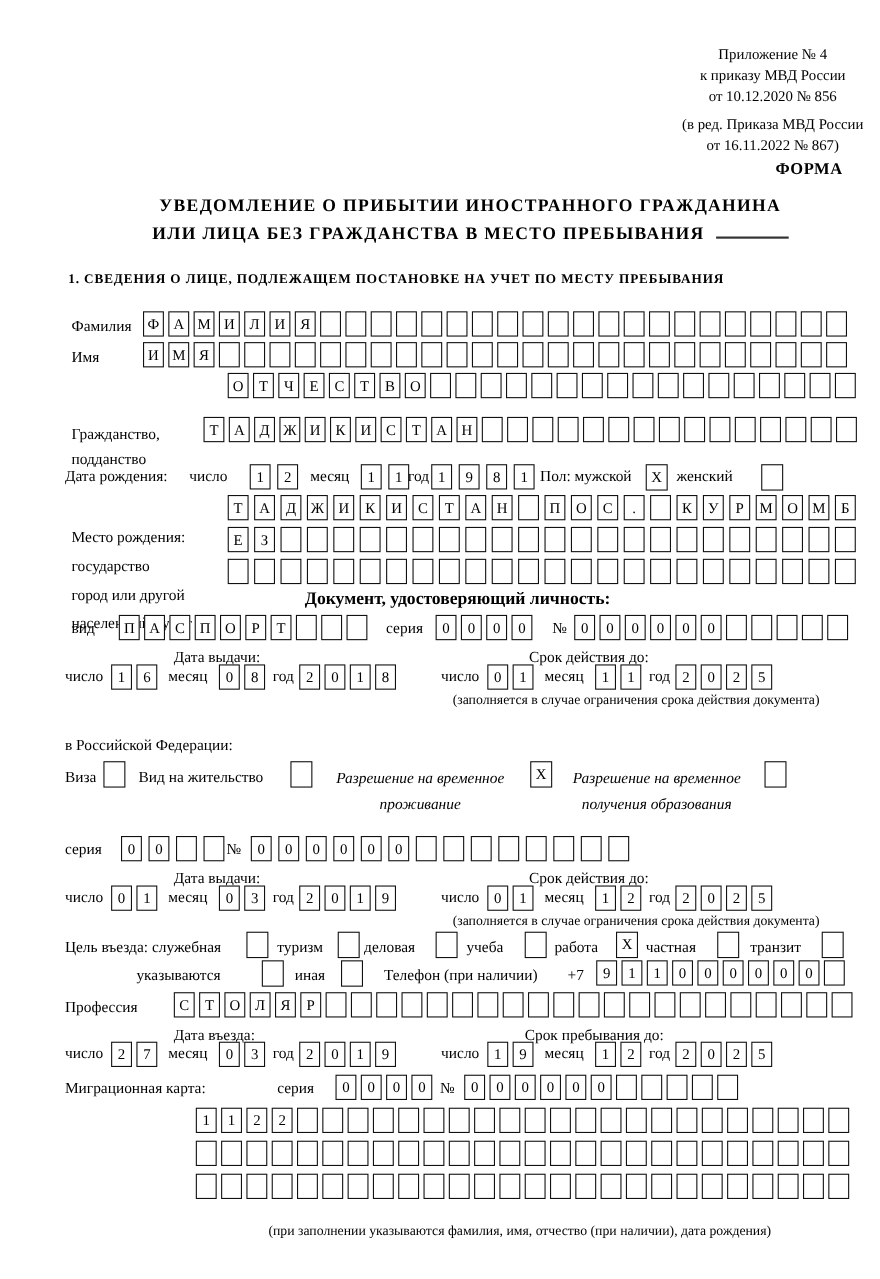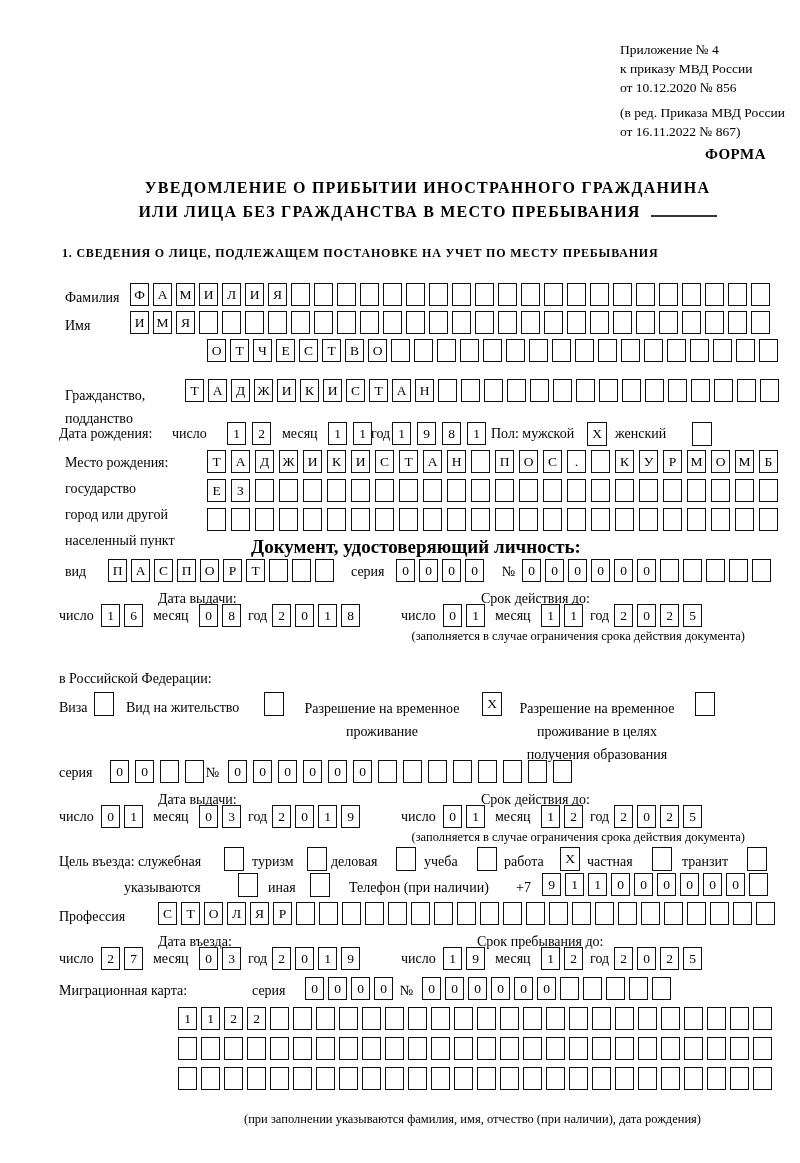--- a/index.html
+++ b/index.html
@@ -11,34 +11,34 @@
   .cr{position:absolute;display:flex;gap:4px;}
   .cr.g5{gap:5px;}
   .cr.g6{gap:6px;}
   .cell{flex:0 0 auto;width:19px;height:23px;border:1.7px solid #111;box-sizing:border-box;
         display:flex;align-items:center;justify-content:center;
         font-size:13.5px;line-height:1;background:#fff;}
   .cb .cell{width:20px;height:24px;}
   .dr{position:absolute;height:26px;}
   .dr .lb{top:4px;}
   .dr .cr{top:0;}
-  .annex{position:absolute;left:620px;top:40px;font-size:13.5px;line-height:19px;}
+  .annex{position:absolute;left:620px;top:40px;font-size:13.5px;line-height:19px;text-align:center;}
   .annex .mt{margin-top:6px;}
   .forma{position:absolute;left:620px;top:146px;width:146px;text-align:right;
          font-weight:bold;font-size:15px;letter-spacing:0.5px;}
   .title{position:absolute;left:45px;top:176px;width:765px;text-align:center;
          font-weight:bold;font-size:16px;line-height:24px;letter-spacing:1.2px;}
   .uline{display:inline-block;width:66px;height:15px;border-bottom:2.5px solid #333;
          margin-left:10px;}
   .sec1{position:absolute;left:62px;top:246px;font-weight:bold;font-size:12px;
         letter-spacing:0.8px;white-space:nowrap;}
   .hdrc{position:absolute;left:57px;top:536px;width:718px;text-align:center;
-        font-weight:bold;font-size:19px;}
+        font-weight:bold;font-size:16px;}
   .note{position:absolute;font-size:12.5px;white-space:nowrap;}
-  .ctr{text-align:center;white-space:normal;}
+  .ctr{text-align:center;white-space:normal;font-style:italic;}
 </style>
 </head>
 <body>
 
 <div class="page">
 
   <div class="annex">
     <div>Приложение № 4</div>
     <div>к приказу МВД России</div>
     <div>от 10.12.2020 № 856</div>
@@ -201,21 +201,21 @@
     <span class="lb" style="left:432px">Пол: мужской</span>
     <span class="cr cb" style="left:528px">
         <span class="cell">X</span>
       </span>
     <span class="lb" style="left:556px">женский</span>
     <span class="cr cb" style="left:633px">
         <span class="cell"></span>
       </span>
   </div>
 
-  <div class="blk" style="left:65px;top:450px;line-height:26px">
+  <div class="blk" style="left:65px;top:477px;line-height:26px">
     <div style="line-height:26px">Место рождения:</div>
     <div style="line-height:26px">государство</div>
     <div style="line-height:26px">город или другой</div>
     <div style="line-height:26px">населенный пункт</div>
   </div>
   <div class="cr g5" style="left:207px;top:450px">
       <span class="cell">Т</span>
       <span class="cell">А</span>
       <span class="cell">Д</span>
       <span class="cell">Ж</span>
@@ -385,21 +385,20 @@
     </div>
   <div class="blk ctr" style="left:294px;top:697px;width:176px">
     <div>Разрешение на временное</div>
     <div>проживание</div>
   </div>
   <div class="cr cb" style="left:482px;top:692px">
       <span class="cell">X</span>
     </div>
   <div class="blk ctr" style="left:509px;top:697px;width:176px">
     <div>Разрешение на временное</div>
-    <div>проживание в целях</div>
     <div>получения образования</div>
   </div>
   <div class="cr cb" style="left:695px;top:692px">
       <span class="cell"></span>
     </div>
 
   <div class="lb" style="left:59px;top:765px">серия</div>
   <div class="cr g6" style="left:110px;top:760px">
       <span class="cell">0</span>
       <span class="cell">0</span>

